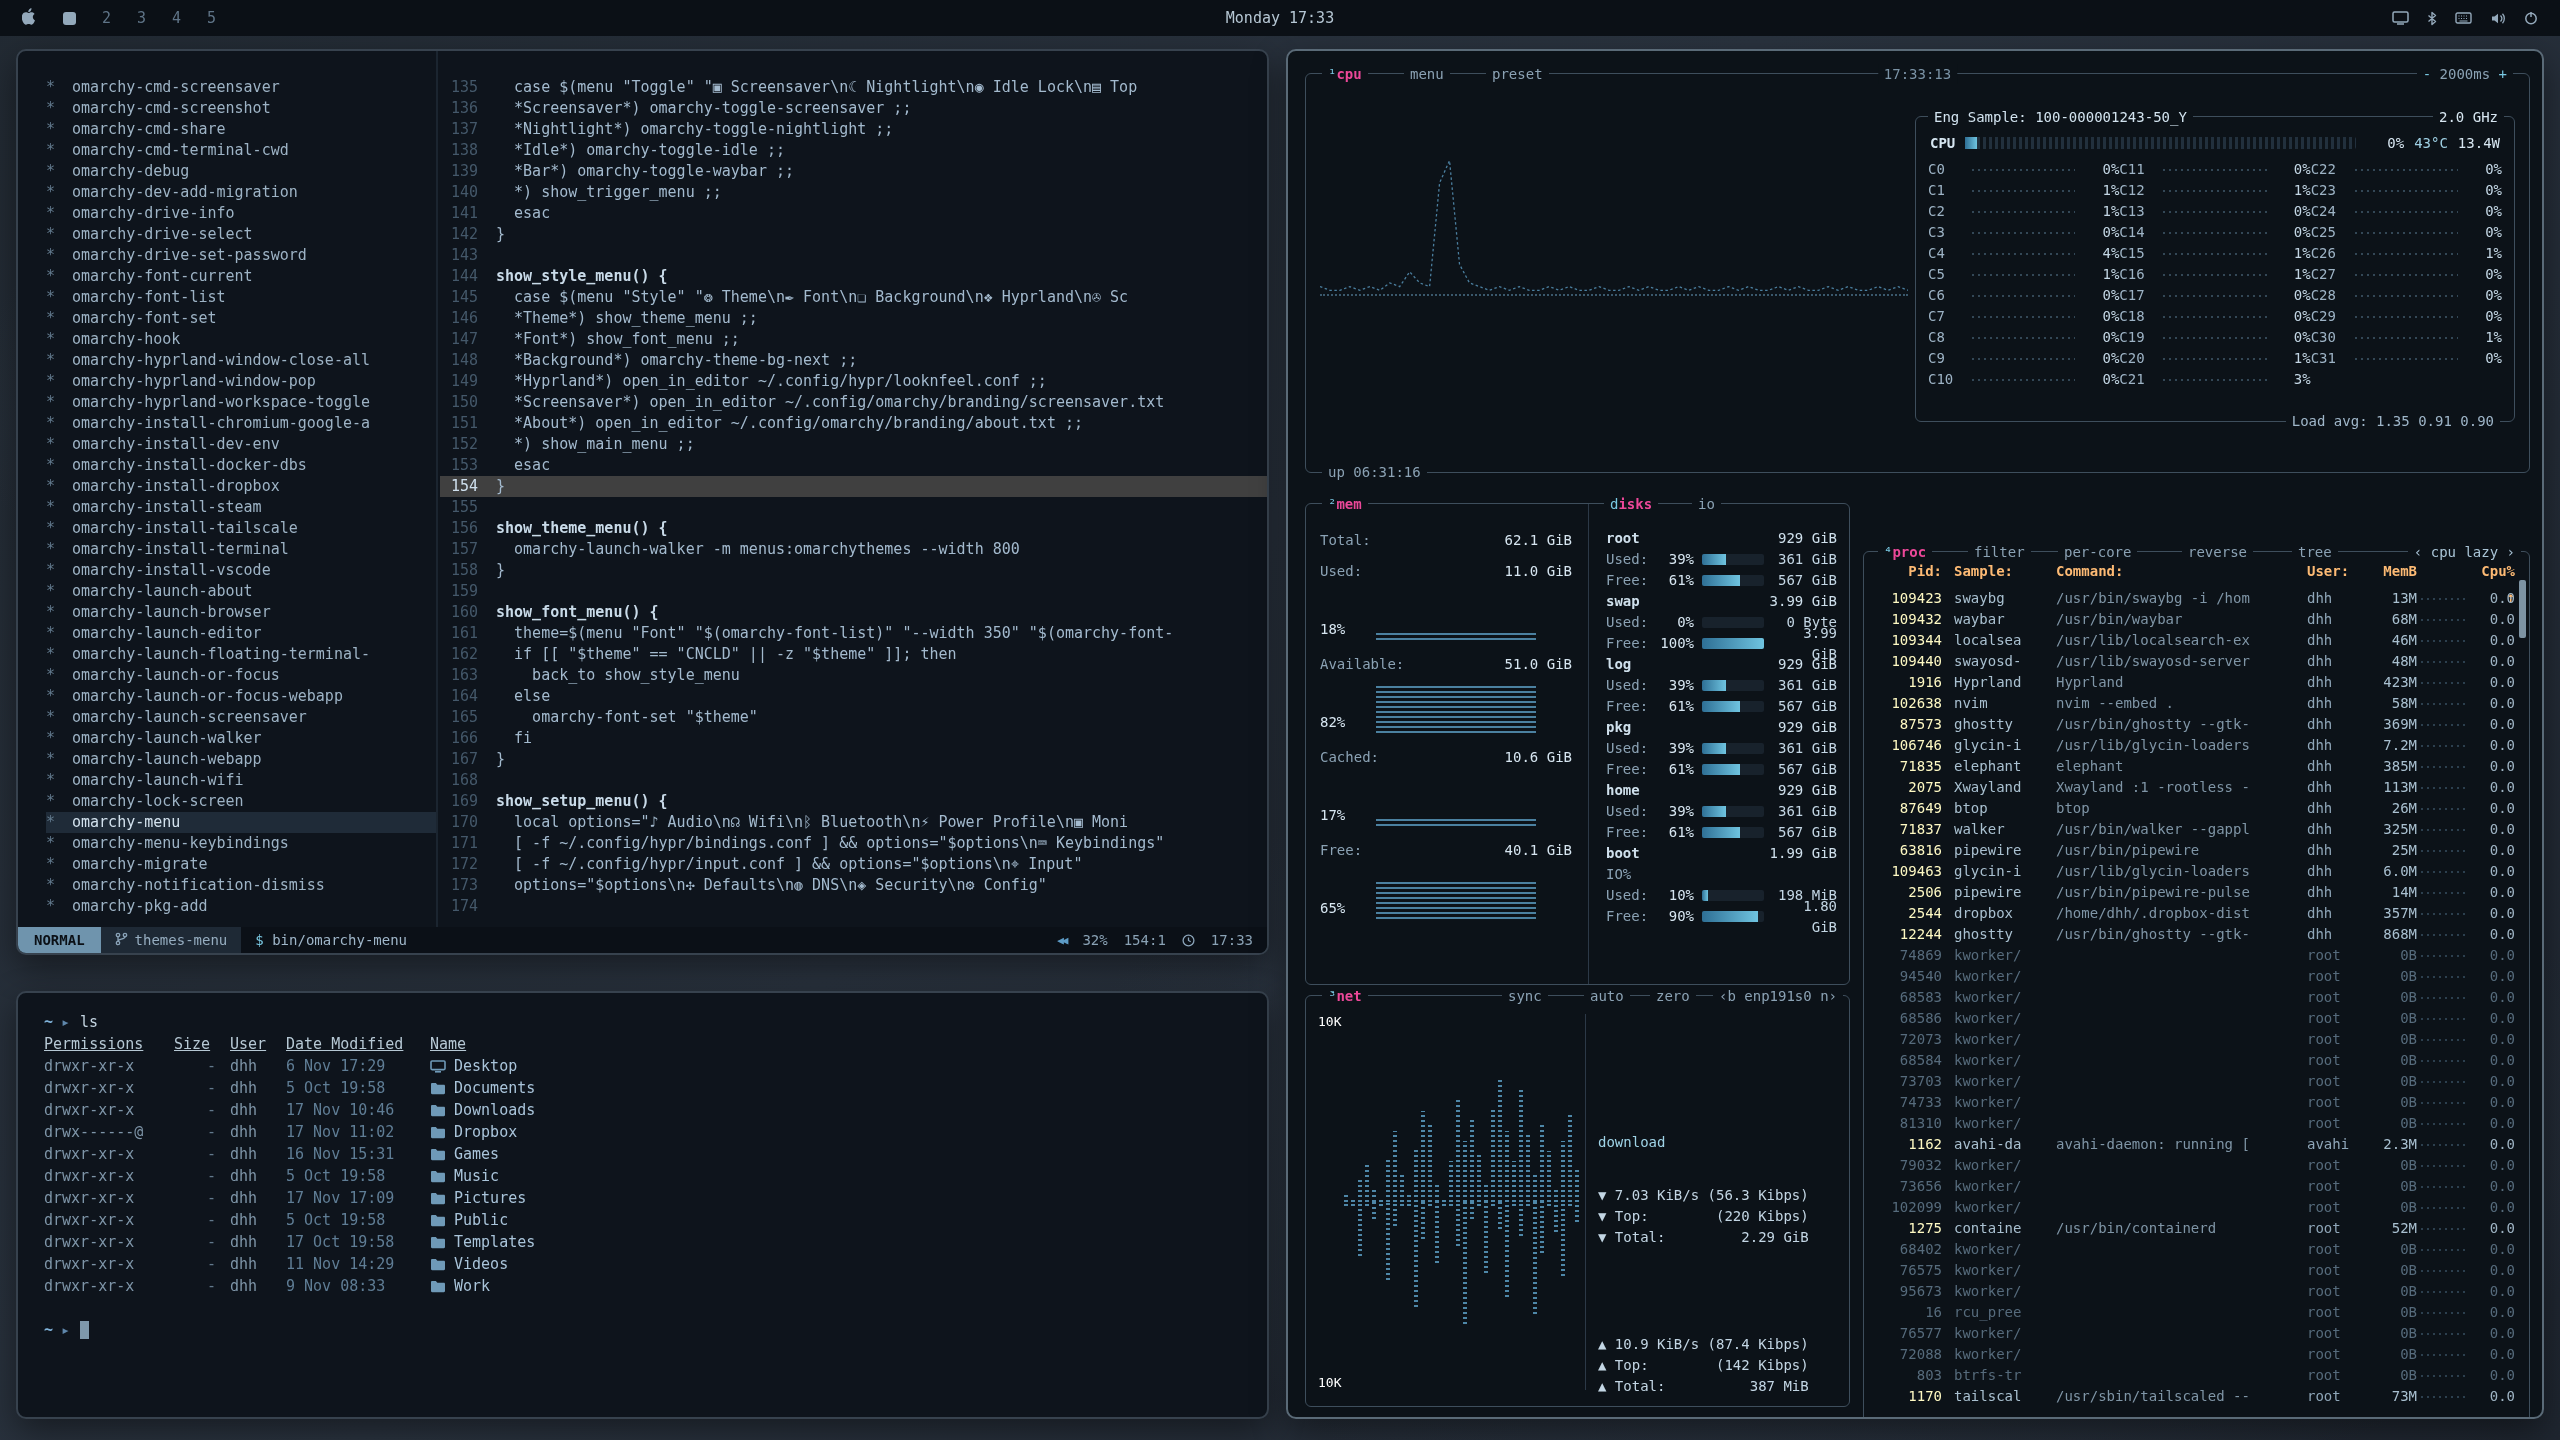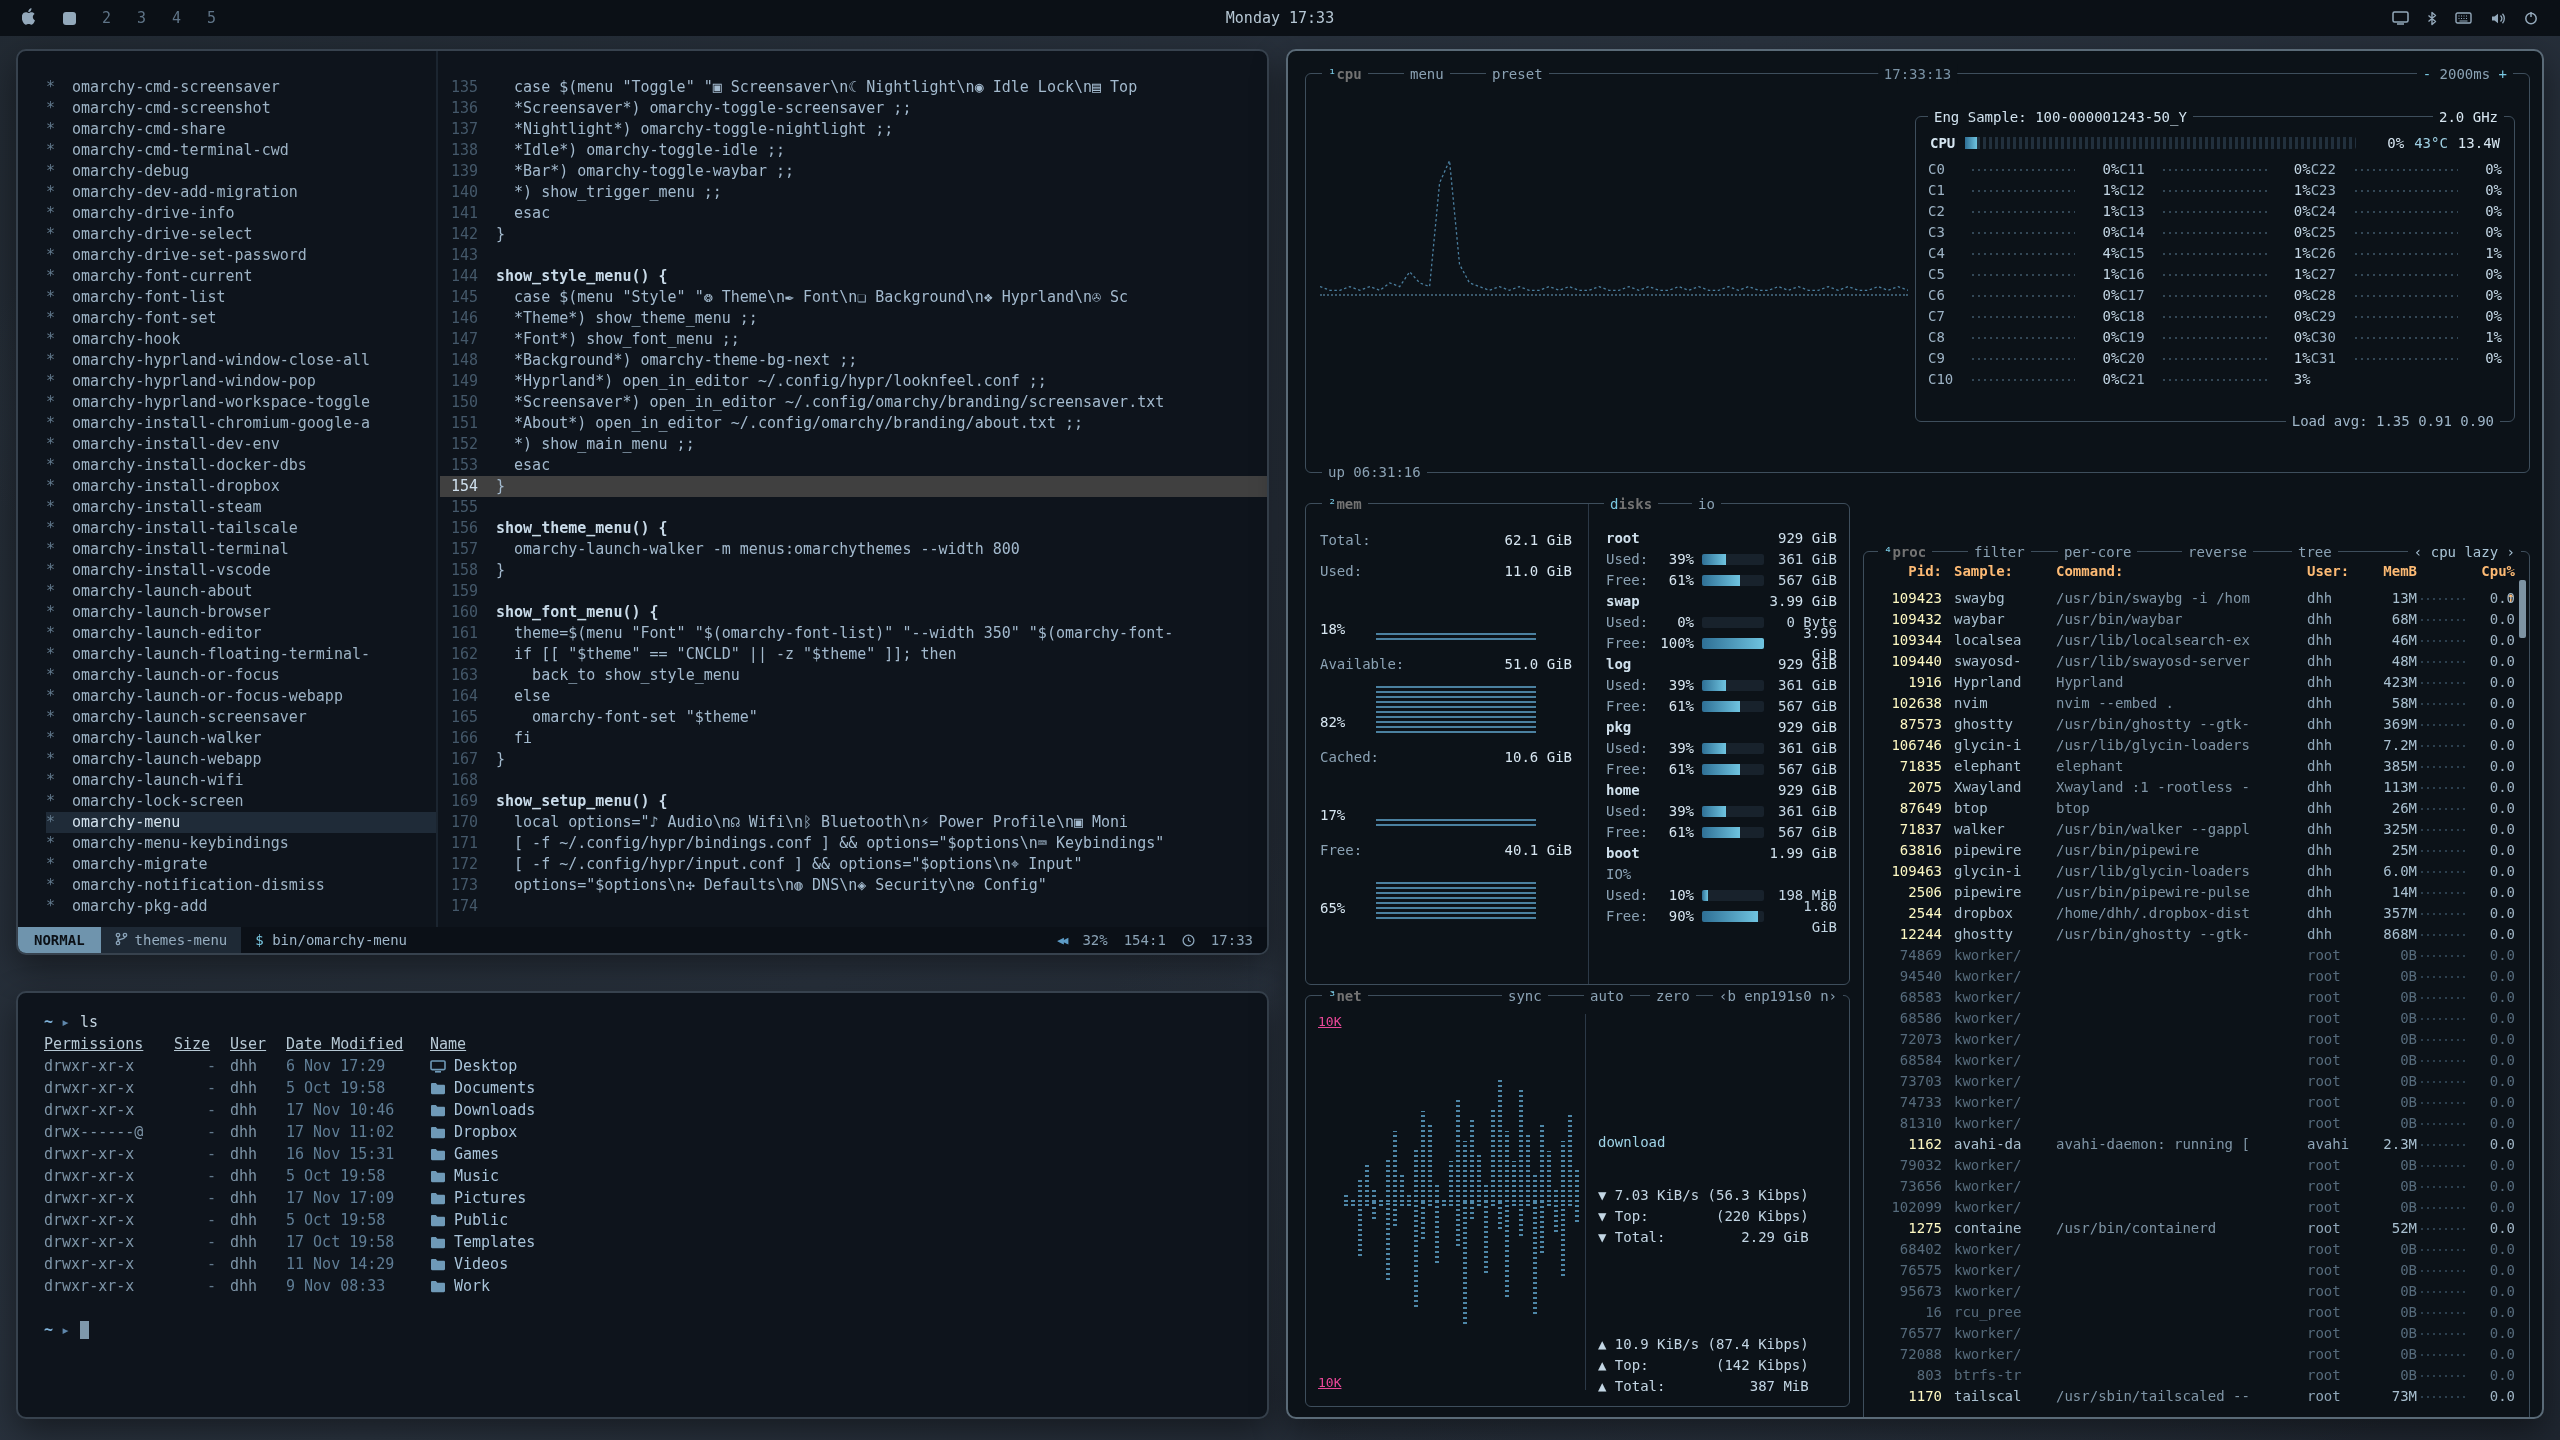--- a/index.html
+++ b/index.html
@@ -65,21 +65,21 @@
   .ficon{display:inline-flex;width:16px;}
   .cursorblock{width:9px;height:18px;background:#7e98ab;display:inline-block;}
   
   .bbox{position:absolute;border:1px solid #3e4e5c;border-radius:6px;font-size:14px;}
   #box-cpu{left:17px;top:22px;width:1225px;height:400px;}
   #box-mem{left:17px;top:452px;width:545px;height:482px;}
   #box-net{left:17px;top:944px;width:545px;height:412px;}
   #box-proc{left:575px;top:452px;width:667px;height:904px;margin-top:48px;}
   .blabel{position:absolute;top:-10px;background:#0c1218;padding:0 6px;color:#8ba2b4;line-height:20px;white-space:pre;}
   .blabel.bottom{top:auto;bottom:-10px;}
-  .btab{display:inline-block;color:#737373;font-weight:bold;}
+  .btab{display:inline-block;color:#ec4899;font-weight:bold;}
   .btab::first-letter{color:#79c8e2;font-weight:normal;}
   .bbtn{color:#8ba2b4;}
   .acc{color:#79c8e2;}
   .time{left:50%;transform:translateX(-50%);color:#7b93a6;}
   .interval{right:16px;}
   
   .cpu-graph{position:absolute;left:14px;top:64px;width:588px;height:158px;border-bottom:2px dotted #3a586c;}
   .cpu-graph svg{width:100%;height:100%;display:block;}
   .cores-panel{position:absolute;right:14px;top:42px;width:600px;height:306px;border:1px solid #3e4e5c;border-radius:6px;background:#0c1218;}
   .cores-panel .model{left:12px;color:#d2e3ef;}
@@ -117,21 +117,21 @@
   .dextra{color:#8ba2b4;}
   .dlabel{color:#8ba2b4;width:50px;}
   .dpct{color:#d7e6f1;width:38px;text-align:right;margin-right:8px;}
   .dmeter{width:62px;height:11px;background:#18222c;border-radius:2px;position:relative;overflow:hidden;margin-right:8px;}
   .dfill{position:absolute;left:0;top:0;bottom:0;background:linear-gradient(90deg,#2e6f95,#6fc4e0);}
   .dval{flex:1;text-align:right;color:#c3d6e4;}
   
   .net-graph-wrap{position:absolute;left:12px;top:18px;width:268px;bottom:16px;display:flex;flex-direction:column;border-right:1px solid #2c3947;padding-right:6px;}
   .net-half{flex:1;position:relative;display:flex;align-items:flex-end;overflow:hidden;}
   .net-half.up{align-items:flex-start;}
-  .nscale{position:absolute;left:0;top:0;color:#ec4899;font-size:13px;z-index:2;text-decoration:underline;}
+  .nscale{position:absolute;left:0;top:0;color:#ffffff;font-size:13px;z-index:2;}
   .nscale.bottom{top:auto;bottom:0;}
   .nbars{display:flex;align-items:flex-end;width:100%;height:100%;padding-left:26px;}
   .net-half.up .nbars{align-items:flex-start;}
   .nbar{width:4px;margin-right:3px;flex:none;background:repeating-linear-gradient(0deg,#4e87a8 0 2px,transparent 2px 5px);}
   .net-stats{position:absolute;left:292px;right:8px;top:104px;white-space:pre;}
   .nsec{color:#9fd3e6;height:21px;line-height:21px;}
   .nline{height:21px;line-height:21px;color:#c3d6e4;}
   .nline-gap{height:22px;}
   
   .proc-header{display:flex;height:26px;line-height:26px;padding:6px 14px 0 12px;color:#fdba74;font-weight:bold;}

